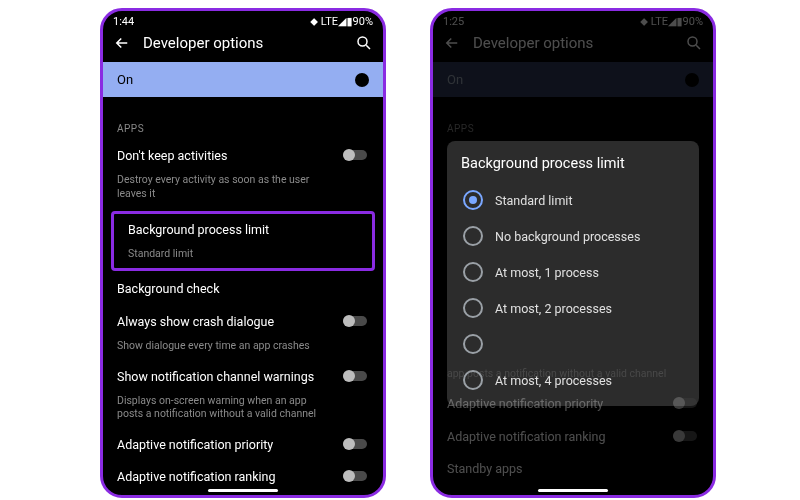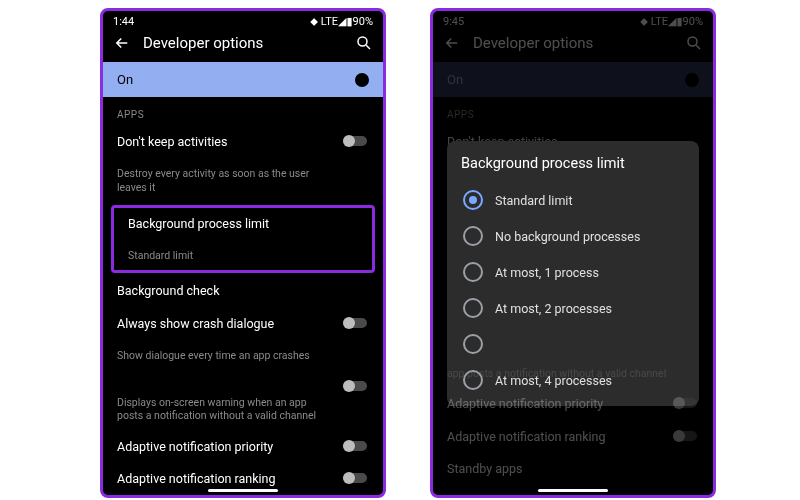--- a/index.html
+++ b/index.html
@@ -1,33 +1,33 @@
 <!DOCTYPE html>
 <html><head>
 <meta charset="utf-8">
 <style>
 html,body{margin:0;padding:0;background:#fff;font-family:Roboto,Arial,sans-serif;font-size:13px;color:#e8e8e8}
 .stage{width:800px;height:500px;position:relative;background:#fff}
-.phone{position:absolute;top:8px;width:280px;height:484px;border:3px solid #8a2be2;border-radius:8px;background:#000;overflow:hidden}
+.phone{position:absolute;top:8px;width:280px;height:484px;border:3px solid #8a2be2;border-radius:22px;background:#000;overflow:hidden}
 .phone.left{left:100px}
 .phone.right{left:430px}
 .statusbar{display:flex;justify-content:space-between;align-items:center;padding:4px 10px 0;font-size:11px;color:#fff}
 .statusbar .right{display:flex;align-items:center;}
 .hdr{display:flex;align-items:center;padding:6px 10px 10px;color:#fff}
 .back-ico,.search-ico{width:18px;height:18px;display:flex;align-items:center;justify-content:center}
 .hdr-title{flex:1;margin-left:12px;font-size:15px;font-weight:400}
-.on-row{background:#94aef2;color:#000;display:flex;align-items:center;justify-content:space-between;padding:10px 14px;margin:0 0 6px}
+.on-row{background:#94aef2;color:#000;display:flex;align-items:center;justify-content:space-between;padding:10px 14px;margin:0 0 20px}
 .on-row.dark{background:#2e3b5a;color:#9ba5b5}
 .knob{width:14px;height:14px;border-radius:50%;background:#000}
 .on-row.dark .knob{background:#000}
 .section-lbl{font-size:10px;color:#8a8a8a;padding:6px 14px;letter-spacing:.5px}
 .item{padding:8px 14px;display:flex;align-items:flex-start;justify-content:space-between;gap:8px}
 .item .txt{flex:1}
 .item .ttl{font-size:12.5px;color:#fff;line-height:1.3}
-.item .sub{font-size:10.5px;color:#8a8a8a;line-height:1.3;margin-top:17px}
+.item .sub{font-size:10.5px;color:#8a8a8a;line-height:1.3;margin-top:9px}
 .toggle{flex:0 0 26px;margin-top:2px}
 .track{width:24px;height:10px;background:#4a4a4a;border-radius:6px;position:relative}
 .track::after{content:"";position:absolute;width:12px;height:12px;background:#bdbdbd;border-radius:50%;top:-1px;left:0}
 .hl{border:3px solid #8a2be2;border-radius:4px;margin:2px 8px}
 .dim{opacity:.3;pointer-events:none}
 .dialog{position:absolute;left:14px;right:14px;top:130px;background:#2c2c2c;border-radius:8px;padding:14px 14px 8px;box-shadow:0 8px 30px rgba(0,0,0,.6)}
 .dialog .d-title{font-size:14.5px;color:#fff;margin-bottom:10px}
 .radio-row{display:flex;align-items:center;gap:12px;padding:8px 2px}
 .radio{width:16px;height:16px;border:2px solid #9aa0a6;border-radius:50%;display:flex;align-items:center;justify-content:center;flex:0 0 16px}
 .radio.sel{border-color:#7aa7ff}
@@ -103,20 +103,21 @@
       <div class="sub">Show dialogue every time an app crashes</div>
     </div>
     <div class="toggle">
           <div class="track"></div>
         </div>
   </div>
 
 
   <div class="item">
     <div class="txt">
+      <div class="ttl">Show notification channel warnings</div>
       <div class="sub">Displays on-screen warning when an app posts a notification without a valid channel</div>
     </div>
     <div class="toggle">
           <div class="track"></div>
         </div>
   </div>
 
   <div class="item">
     <div class="txt">
           <div class="ttl">Adaptive notification priority</div>
@@ -134,21 +135,21 @@
           <div class="track"></div>
         </div>
   </div>
 
   <div class="navbar"></div>
 </div>
 
 <div class="phone right">
   <div class="dim">
     <div class="statusbar">
-      <span>9:45</span>
+      <span>1:25</span>
       <span class="right">
         <span>⬥ LTE</span>
         <span>◢</span>
         <span>▮</span>
         <span>90%</span>
       </span>
     </div>
     <div class="hdr">
       <span class="back-ico">
         <svg viewBox="0 0 24 24" width="18" height="18" fill="none" stroke="#fff" stroke-width="2">

